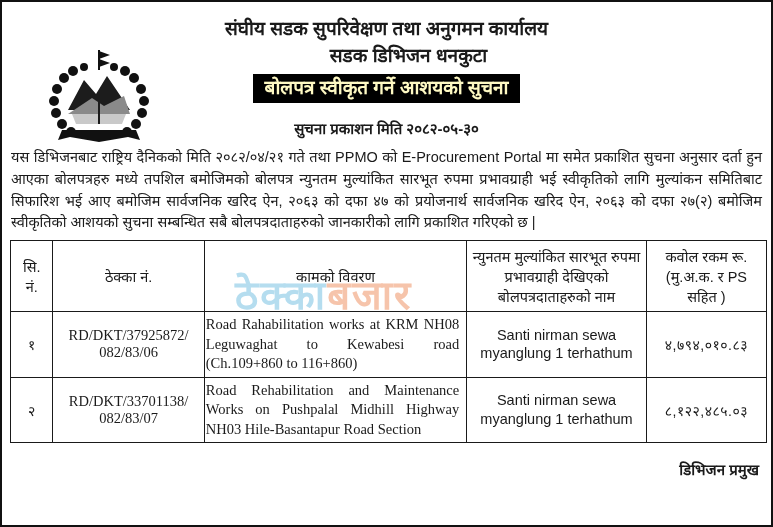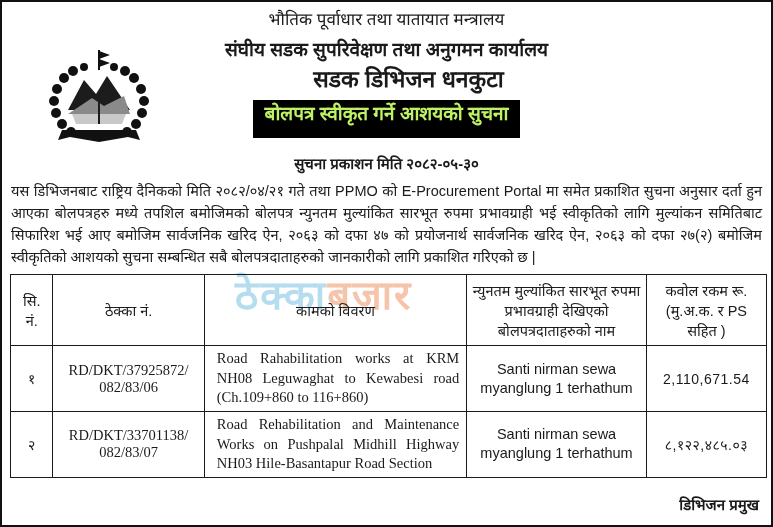--- a/index.html
+++ b/index.html
@@ -11,26 +11,26 @@
     border:2px solid #111111;
     font-family:"Liberation Sans","DejaVu Sans",sans-serif;
     color:#1a1a1a;
     overflow:hidden;
   }
   .header{ text-align:center; padding-top:7px; line-height:1.25; position:relative; z-index:2;}
   .h-line1{font-size:15px;}
   .h-line2{font-size:17px;}
   .h-line3{font-size:18px;font-weight:bold;margin-top:2px;}
   .h-line4{font-size:19px;font-weight:bold;margin-top:8px;}
-  .h-line5{font-size:23px;font-weight:bold;margin-top:3px;margin-left:44px;}
+  .h-line5{font-size:19px;font-weight:bold;margin-top:3px;margin-left:44px;}
   .notice-title{
     display:inline-block;
-    background:#000000;color:#bef264;
+    background:#000000;color:#fef9c3;
     font-size:19px;font-weight:bold;
-    padding:2px 12px 12px 12px;
+    padding:2px 12px 4px 12px;
     margin-top:6px;
   }
   .pub-date{font-size:15px;font-weight:bold;margin-top:17px;}
   .emblem{ position:absolute; left:42px; top:46px; width:110px; height:102px; z-index:1;}
   .watermark{
     position:absolute; left:233px; top:264px;
     font-size:40px; font-weight:bold; letter-spacing:2px;
     z-index:0; white-space:nowrap; user-select:none;
   }
   .body-text{
@@ -60,21 +60,21 @@
   .col-amount{width:119px;}
   td.sn{text-align:center; font-size:14px;}
   td.contract{
     text-align:center;
     font-family:"Liberation Serif","DejaVu Serif",serif;
     font-size:14.5px;
   }
   td.desc{
     font-family:"Liberation Serif","DejaVu Serif",serif;
     font-size:14.5px; text-align:justify; line-height:1.35;
-    padding-left:12px;padding-right:7px;
+    padding-left:1px;padding-right:7px;
   }
   td.bidder{
     text-align:center;
     font-family:Liberation Sans, sans-serif;
     font-size:14.5px; line-height:1.3;
   }
   td.amount{text-align:center; font-size:14px; letter-spacing:0.5px;}
   .row-cell{height:50px;}
   .signature{
     position:relative; z-index:1;
@@ -121,21 +121,20 @@
 
     <path d="M18 82 L92 82 L96 92 L84 89 L55 94 L26 89 L14 92 Z" fill="#111"></path>
     <rect x="30" y="84" width="50" height="4" fill="#111"></rect>
   </svg>
 
   <div class="watermark">
     <span style="color: rgb(181, 221, 239);">ठेक्का</span><span style="color: rgb(246, 196, 171);">बजार</span>
   </div>
 
   <div class="header">
-    <div class="h-line2">भौतिक पूर्वाधार तथा यातायात मन्त्रालय</div>
     <div class="h-line4">संघीय सडक सुपरिवेक्षण तथा अनुगमन कार्यालय</div>
     <div class="h-line5">सडक डिभिजन धनकुटा</div>
     <div>
       <span class="notice-title">बोलपत्र स्वीकृत गर्ने आशयको सुचना</span>
     </div>
     <div class="pub-date">सुचना प्रकाशन मिति २०८२-०५-३०</div>
   </div>
 
   <div class="body-text">यस डिभिजनबाट राष्ट्रिय दैनिकको मिति २०८२/०४/२१ गते तथा PPMO को E-Procurement Portal मा समेत प्रकाशित सुचना अनुसार दर्ता हुन आएका बोलपत्रहरु मध्ये तपशिल बमोजिमको बोलपत्र न्युनतम मुल्यांकित सारभूत रुपमा प्रभावग्राही भई स्वीकृतिको लागि मुल्यांकन समितिबाट सिफारिश भई आए बमोजिम सार्वजनिक खरिद ऐन, २०६३ को दफा ४७ को प्रयोजनार्थ सार्वजनिक खरिद ऐन, २०६३ को दफा २७(२) बमोजिम स्वीकृतिको आशयको सुचना सम्बन्धित सबै बोलपत्रदाताहरुको जानकारीको लागि प्रकाशित गरिएको छ |</div>
 
@@ -155,21 +154,21 @@
         <th>न्युनतम मुल्यांकित सारभूत रुपमा प्रभावग्राही देखिएको बोलपत्रदाताहरुको नाम</th>
         <th>कवोल रकम रू. (मु.अ.क. र PS सहित )</th>
       </tr>
     </thead>
     <tbody>
       <tr>
         <td class="sn row-cell">१</td>
         <td class="contract row-cell">RD/DKT/37925872/ 082/83/06</td>
         <td class="desc row-cell">Road Rahabilitation works at KRM NH08 Leguwaghat to Kewabesi road (Ch.109+860 to 116+860)</td>
         <td class="bidder row-cell">Santi nirman sewa myanglung 1 terhathum</td>
-        <td class="amount row-cell">2,110,671.54</td>
+        <td class="amount row-cell">४,७९४,०१०.८३</td>
       </tr>
       <tr>
         <td class="sn row-cell">२</td>
         <td class="contract row-cell">RD/DKT/33701138/ 082/83/07</td>
         <td class="desc row-cell">Road Rehabilitation and Maintenance Works on Pushpalal Midhill Highway NH03 Hile-Basantapur Road Section</td>
         <td class="bidder row-cell">Santi nirman sewa myanglung 1 terhathum</td>
         <td class="amount row-cell">८,१२२,४८५.०३</td>
       </tr>
     </tbody>
   </table>

